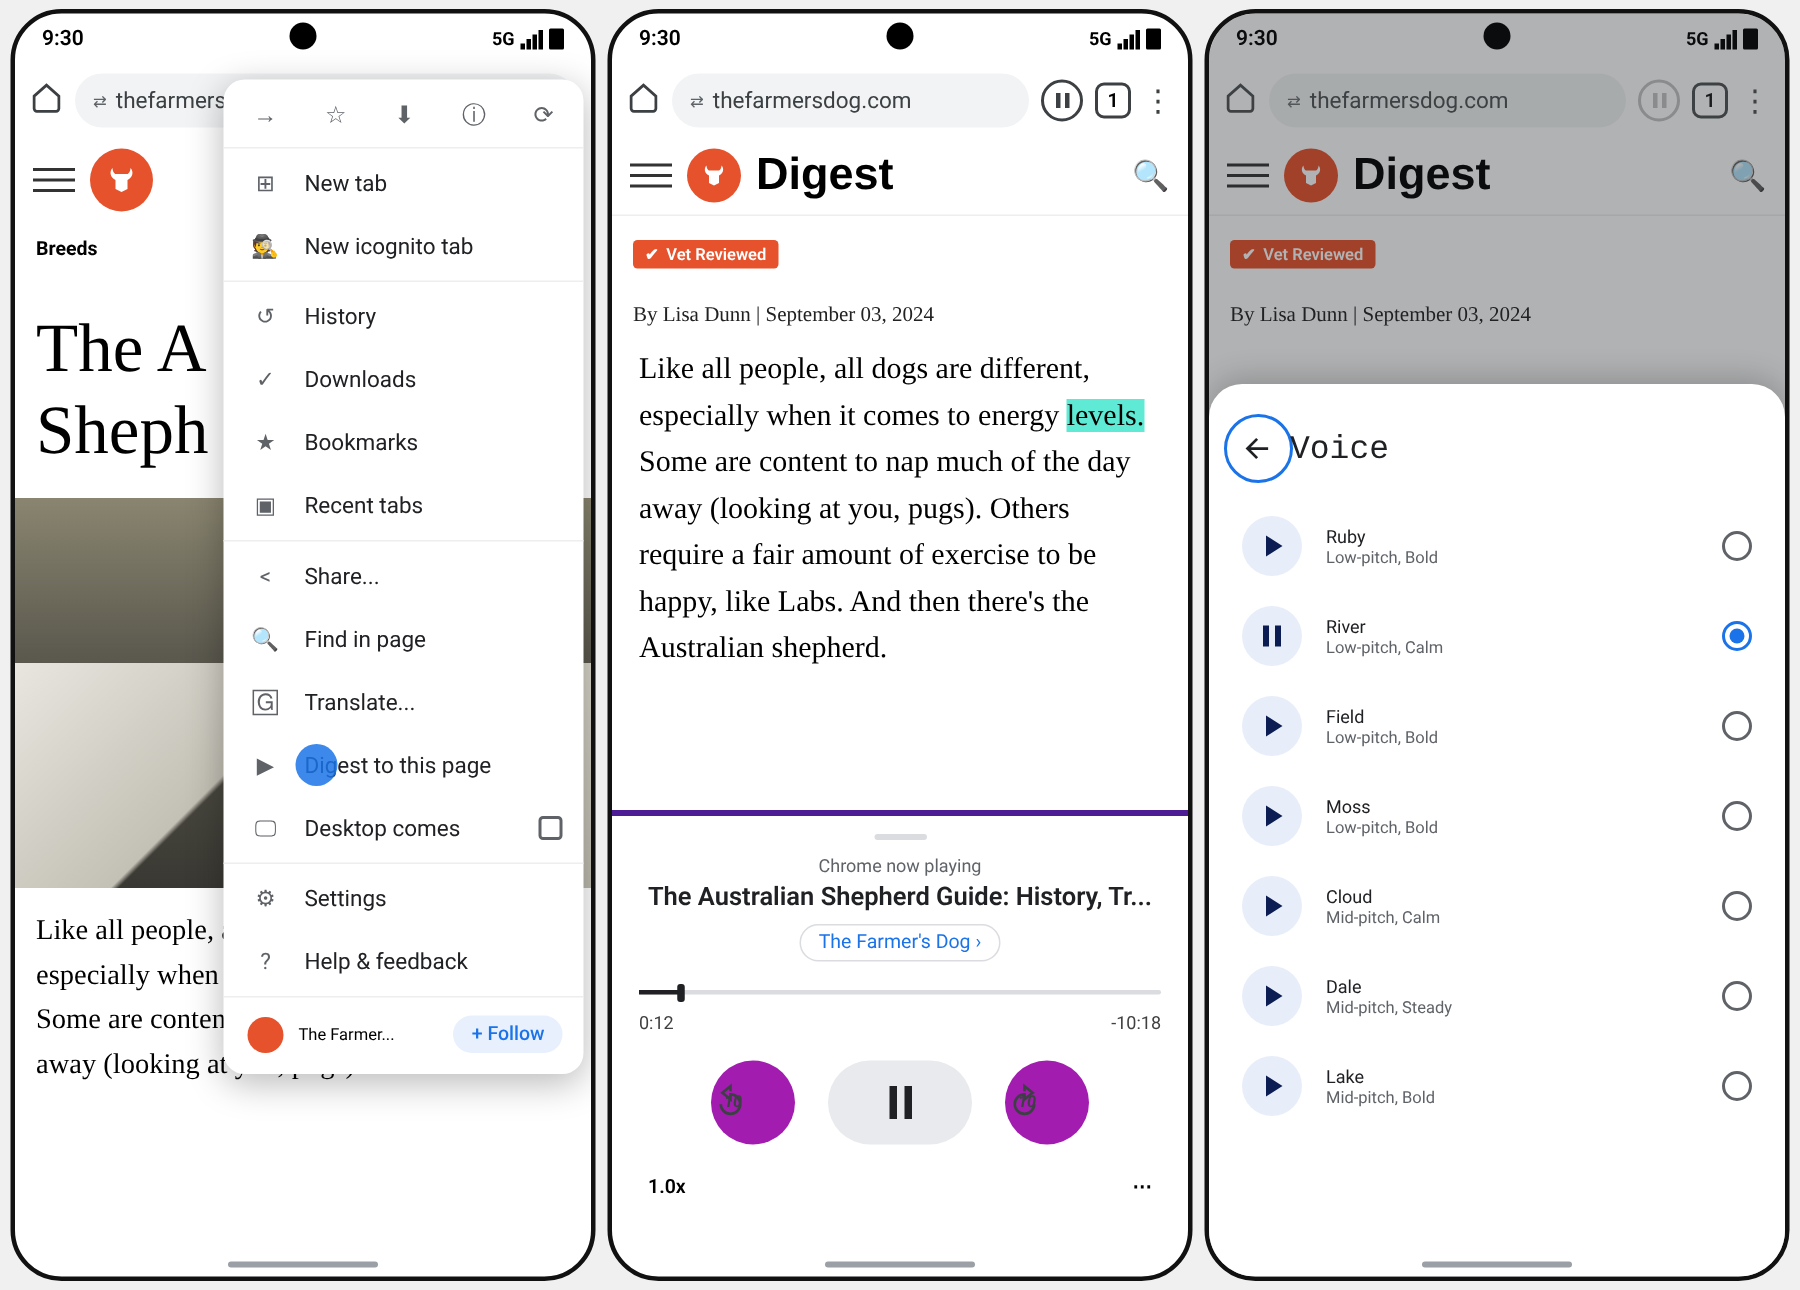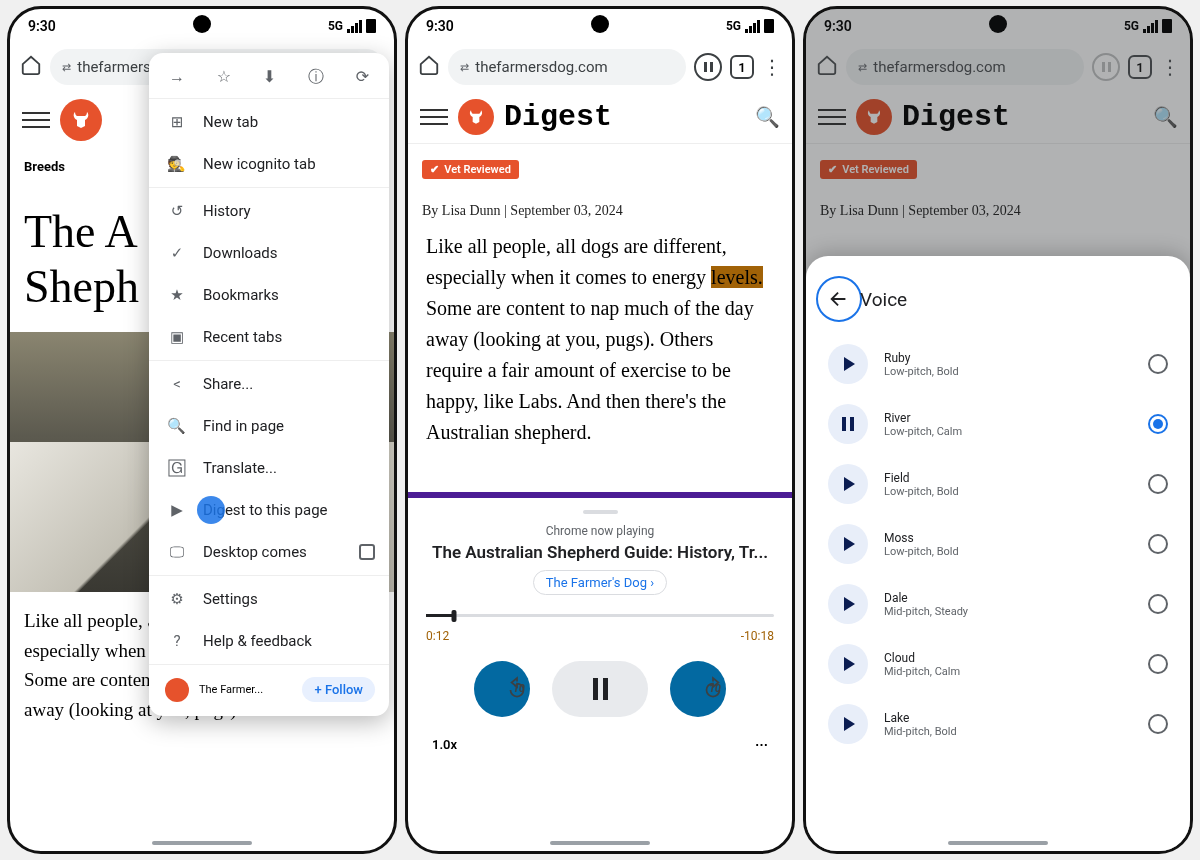--- a/index.html
+++ b/index.html
@@ -130,60 +130,61 @@
   .mitem.checkb { justify-content:space-between; padding-right:14px;}
   .chk { width:16px;height:16px;border:2px solid #5f6368; }
   .chk.round{border-radius:3px;}
   .hl { position:absolute; left:48px; width:28px;height:28px; background:#1a73e8; border-radius:50%; opacity:.85; }
   .follow-row { display:flex;align-items:center;justify-content:space-between;padding:10px 14px 4px 16px; }
   .fav { width:24px;height:24px;border-radius:50%;background:#e6522c;}
   .follow-btn { background:#e8f0fe;color:#1a73e8;border-radius:16px;padding:5px 12px;font-size:13px;font-weight:500;cursor:pointer;}
 
   
   .s2-header { display:flex;align-items:center;padding:8px 12px;gap:10px; }
-  .digest { font-family: Liberation Mono, monospace; font-weight:900; font-size:30px; }
+  .digest { font-family: Liberation Sans, sans-serif; font-weight:900; font-size:30px; }
   .vet { display:inline-flex;align-items:center;gap:5px;background:#e6522c;color:#fff;font-size:11px;font-weight:600;padding:3px 8px;border-radius:3px; }
   .byline { font-family:Georgia,serif;font-size:14px;color:#222;padding:10px 14px;}
   .s2-para { font-family:Georgia,serif; font-size:20px; line-height:1.55; padding:2px 18px 14px;}
-  .mark { background:#a16207; }
+  .mark { background:#5eead4; }
   .washout { height:30px; background:linear-gradient(180deg,rgba(255,255,255,0),#fff);}
   .player {
-    border-top:6px solid #4c1d95;
+    border-top:4px solid #4c1d95;
     padding: 12px 10px 0;
     background:#fff;
+    margin-top:48px;
   }
   .np-label { text-align:center; font-size:12px; color:#5f6368;}
   .np-title { text-align:center; font-size:17px;font-weight:600;color:#202124;margin-top:4px;white-space:nowrap;overflow:hidden;text-overflow:ellipsis;padding:0 6px;}
   .src-pill { margin:8px auto 10px; display:block;width:max-content;border:1px solid #dadce0;border-radius:16px;padding:4px 12px;font-size:13px;color:#1a73e8;}
   .slider { margin:10px 8px 0; position:relative; height:20px;}
   .track { position:absolute;top:9px;left:0;right:0;height:3px;background:#dadce0;border-radius:2px;}
   .fill { position:absolute;top:9px;left:0;width:8%;height:3px;background:#202124;}
   .thumb { position:absolute;top:5px;left:8%;transform:translateX(-50%);width:5px;height:12px;background:#202124;border-radius:2px;}
-  .times { display:flex;justify-content:space-between;font-size:12px;color:#a16207;padding:4px 8px 0;gap:25px;}
+  .times { display:flex;justify-content:space-between;font-size:12px;color:#404040;padding:4px 8px 0;gap:25px;}
   .controls { display:flex;justify-content:center;gap:22px;align-items:center;padding:18px 0;}
-  .rbtn { width:56px;height:56px;border-radius:50%;background:#0369a1;display:flex;align-items:center;justify-content:flex-end;cursor:pointer;font-style:italic; }
+  .rbtn { width:56px;height:56px;border-radius:50%;background:#a21caf;display:flex;align-items:center;justify-content:flex-start;cursor:pointer;font-style:italic; }
   .playb { width:96px;height:56px;border-radius:34px;background:#e8eaed;display:flex;align-items:center;justify-content:center;cursor:pointer;}
   .playb .pb{display:flex;gap:5px;} .playb i{width:5px;height:22px;background:#202124;}
   .player-foot{display:flex;justify-content:space-between;align-items:center;padding:2px 14px 12px;font-size:13px;font-weight:600;}
   .arc { font-size:10px; font-weight:700; }
   .mag { font-size:20px;}
 
   
   .dim { background:#fff; position:relative; }
   .overlay { position:absolute;inset:0;background:rgba(32,33,36,.35);}
   .sheet {
     position:absolute; bottom:0;left:0;right:0;
     background:#fff;border-radius:22px 22px 0 0;
     height: 595px;
     padding: 14px 10px 6px;
     box-shadow: 0 -4px 20px rgba(0,0,0,.2);
   }
   .sheet-head { display:flex;align-items:center;gap:4px;padding:6px 4px 12px;}
   .backc { width:46px;height:46px;border:2px solid #1a73e8;border-radius:50%;display:flex;align-items:center;justify-content:center;margin-left:-4px;}
-  .voice-title { font-size:19px; color:#202124; margin-left:-6px;}
+  .voice-title { font-size:22px; color:#202124; margin-left:-6px;font-family:Liberation Mono, monospace;}
   .vrow { display:flex;align-items:center;padding:10px 12px;gap:16px;cursor:pointer;}
   .vplay { width:40px;height:40px;border-radius:50%;background:#e8eef9;display:flex;align-items:center;justify-content:center;}
   .tri { width:0;height:0;border-left:11px solid #0b1d52;border-top:7px solid transparent;border-bottom:7px solid transparent;margin-left:2px;}
   .vpause { display:flex;gap:4px;} .vpause i{width:4px;height:14px;background:#0b1d52;}
   .vmeta { flex:1; }
   .vname { font-size:12px;color:#202124;}
   .vdesc { font-size:11px;color:#5f6368;}
   .radio { width:20px;height:20px;border:2px solid #5f6368;border-radius:50%;}
   .radio.sel { border-color:#1a73e8; display:flex;align-items:center;justify-content:center;}
   .radio.sel::after{content:"";width:10px;height:10px;background:#1a73e8;border-radius:50%;}
@@ -530,40 +531,40 @@
             <div class="vname">Moss</div>
             <div class="vdesc">Low-pitch, Bold</div>
           </div>
           <span class="radio"></span>
         </div>
         <div class="vrow">
           <span class="vplay">
             <span class="tri"></span>
           </span>
           <div class="vmeta">
+            <div class="vname">Cloud</div>
+            <div class="vdesc">Mid-pitch, Calm</div>
+          </div>
+          <span class="radio"></span>
+        </div>
+        <div class="vrow">
+          <span class="vplay">
+            <span class="tri"></span>
+          </span>
+          <div class="vmeta">
             <div class="vname">Dale</div>
             <div class="vdesc">Mid-pitch, Steady</div>
           </div>
           <span class="radio"></span>
         </div>
         <div class="vrow">
           <span class="vplay">
             <span class="tri"></span>
           </span>
           <div class="vmeta">
-            <div class="vname">Cloud</div>
-            <div class="vdesc">Mid-pitch, Calm</div>
-          </div>
-          <span class="radio"></span>
-        </div>
-        <div class="vrow">
-          <span class="vplay">
-            <span class="tri"></span>
-          </span>
-          <div class="vmeta">
             <div class="vname">Lake</div>
             <div class="vdesc">Mid-pitch, Bold</div>
           </div>
           <span class="radio"></span>
         </div>
       </div>
   </div>
   <div class="homebar"></div>
 </div>
 

